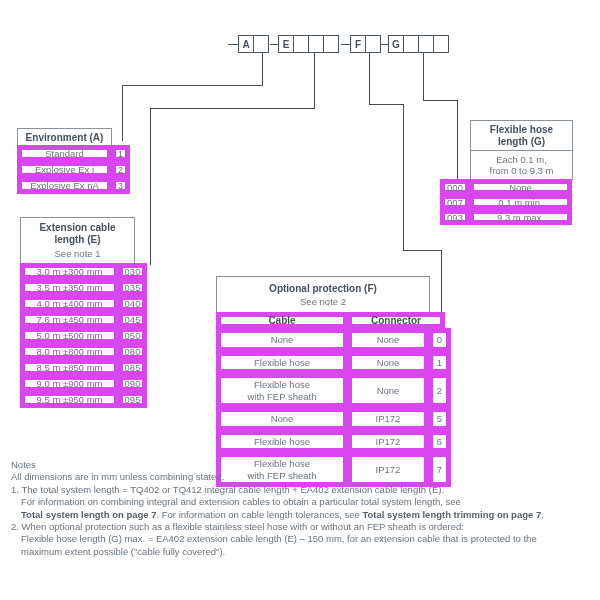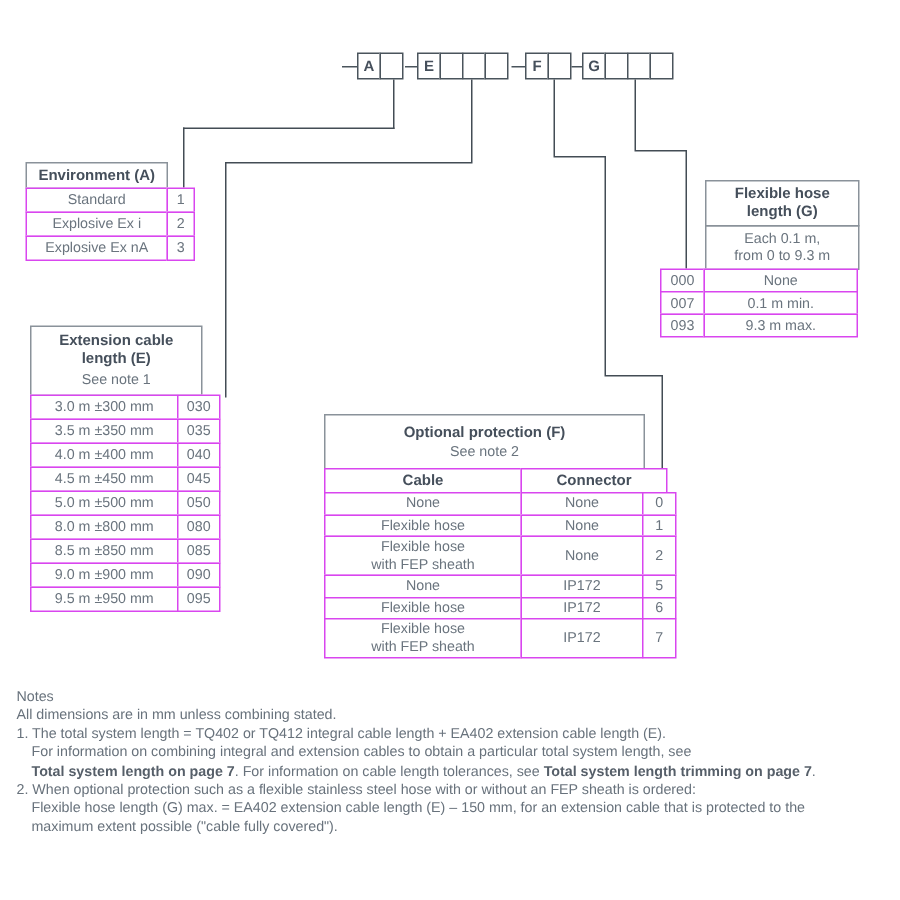--- a/index.html
+++ b/index.html
@@ -22,26 +22,26 @@
 
   
   .cline{position:absolute;background:#434c55;}
 
   
   .tbl{position:absolute;}
   .thead{box-sizing:border-box;border:1px solid #8a929a;background:#fff;color:#454f5b;font-weight:bold;
     display:flex;flex-direction:column;align-items:center;justify-content:center;text-align:center;}
   .pre{white-space:pre-line;}
   .trow{display:flex;margin-top:-1px;}
-  .cell{box-sizing:border-box;border:1px solid #d946ef;background:#fff;color:#6a747e;
+  .cell{box-sizing:border-box;border:5px solid #d946ef;background:#fff;color:#6a747e;
     display:flex;align-items:center;justify-content:center;text-align:center;padding:1px 2px;white-space:pre-line;}
   .trow .cell + .cell{margin-left:-1px;}
 
   
-  .env{left:17px;top:108px;}
+  .env{left:17px;top:128px;}
   .env .thead{width:95px;height:18px;font-size:10px;}
   .env .c-lbl{width:95px;height:17px;font-size:9.5px;}
   .env .c-code{width:19px;height:17px;font-size:9.5px;}
 
   
   .ext{left:20px;top:217px;}
   .ext .thead{width:115px;height:47px;font-size:10px;line-height:12px;}
   .ext .note,.prot .note{font-weight:normal;font-size:9.5px;color:#6a747e;margin-top:2px;}
   .ext .c-lbl{width:99px;height:17px;font-size:9.5px;text-align:right;}
   .ext .c-code{width:29px;height:17px;font-size:9.5px;}
@@ -159,21 +159,21 @@
         </div>
         <div class="trow">
           <div class="cell c-lbl">3.5 m ±350 mm</div>
           <div class="cell c-code">035</div>
         </div>
         <div class="trow">
           <div class="cell c-lbl">4.0 m ±400 mm</div>
           <div class="cell c-code">040</div>
         </div>
         <div class="trow">
-          <div class="cell c-lbl">4.5 m ±450 mm</div>
+          <div class="cell c-lbl">7.6 m ±450 mm</div>
           <div class="cell c-code">045</div>
         </div>
         <div class="trow">
           <div class="cell c-lbl">5.0 m ±500 mm</div>
           <div class="cell c-code">050</div>
         </div>
         <div class="trow">
           <div class="cell c-lbl">8.0 m ±800 mm</div>
           <div class="cell c-code">080</div>
         </div>

